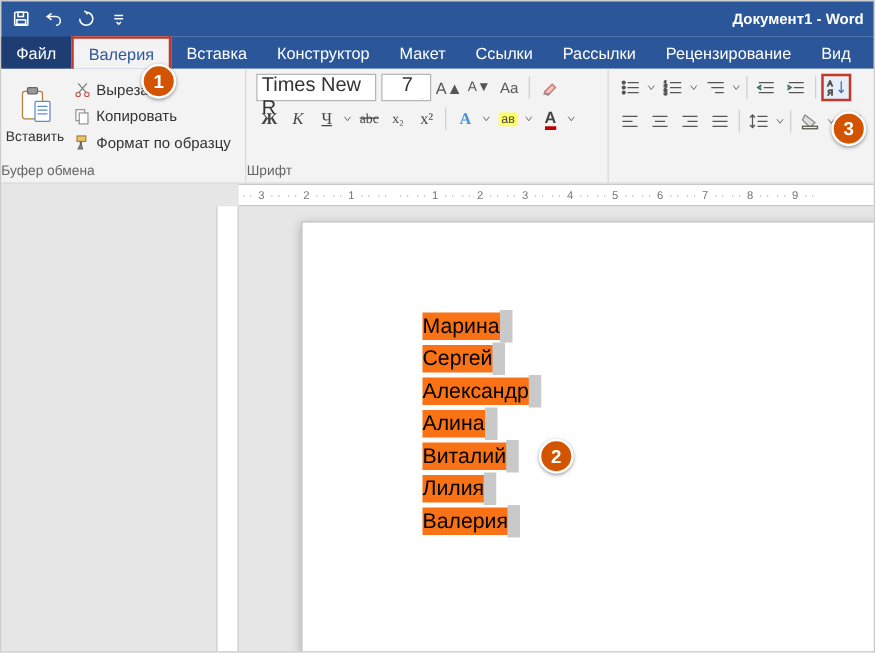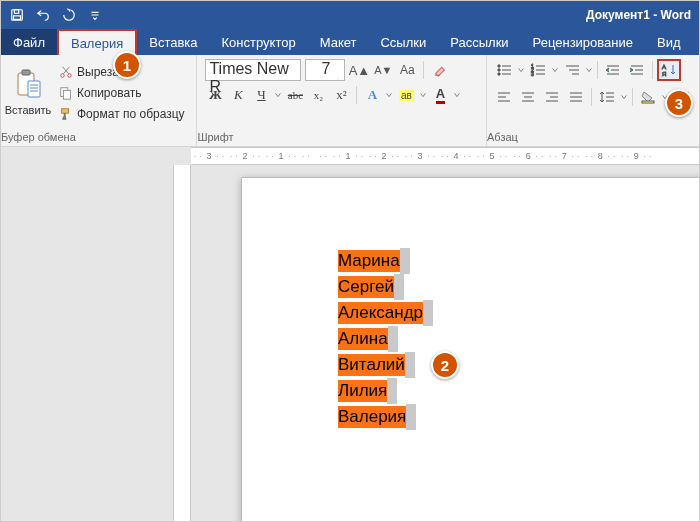--- a/index.html
+++ b/index.html
@@ -338,21 +338,20 @@
             <path d="M2 3 L5 7 L8 3" stroke="#666" fill="none"></path>
           </svg>
         <div class="pbtn">
             <svg viewBox="0 0 16 14">
               <rect x="2" y="2" width="12" height="10" fill="none" stroke="#555" stroke-dasharray="1 1"></rect>
               <line x1="2" y1="12" x2="14" y2="12" stroke="#555" stroke-width="1.5"></line>
             </svg>
           </div>
       </div>
     </div>
-    <div class="group-label">Абзац</div>
   </div>
 </div>
 
 <div class="badge" style="top:50px;left:112px">1</div>
 <div class="badge" style="top:88px;left:664px">3</div>
 
 <div class="docwrap">
   <div class="hruler" id="hruler">
       <span class="seg">
         <span class="tick">&nbsp;·&nbsp;·&nbsp;</span>

